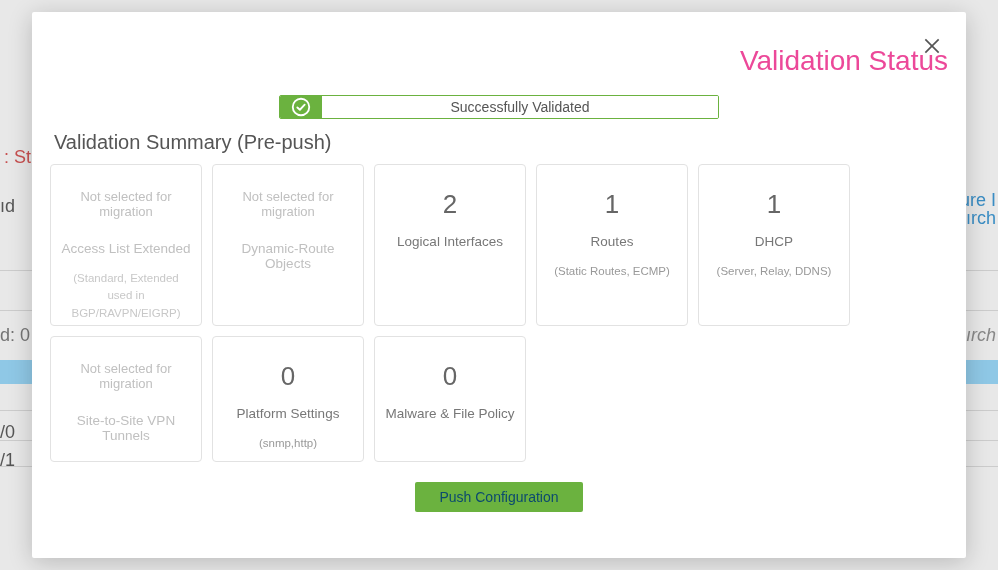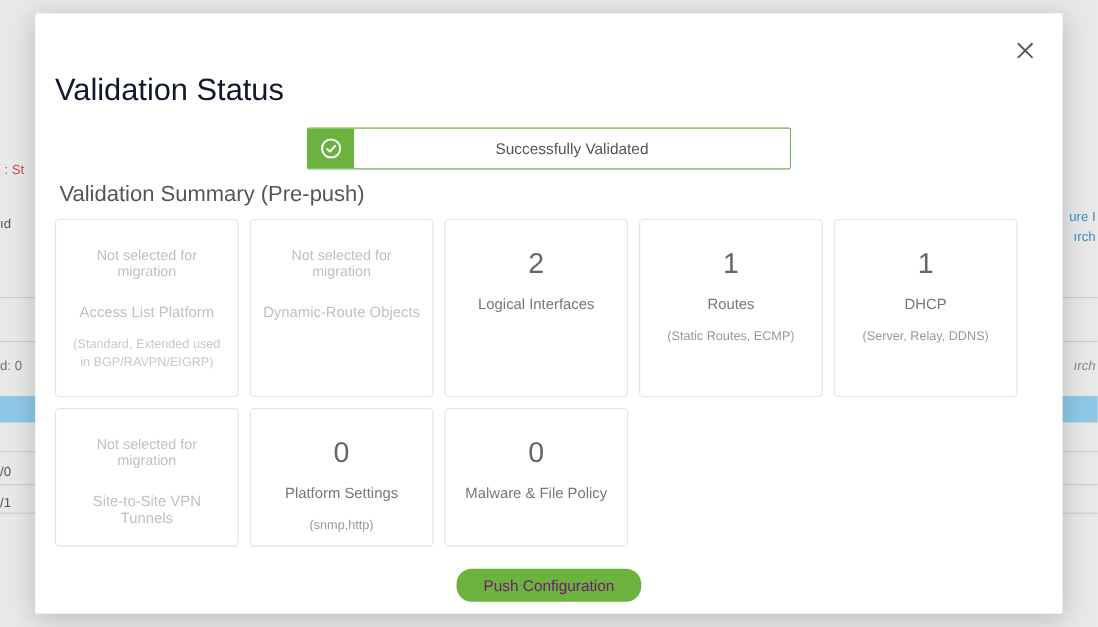--- a/index.html
+++ b/index.html
@@ -12,21 +12,21 @@
       background: #e8e8e8;
       width: 998px;
       height: 570px;
       position: relative;
       overflow: hidden;
     }
     
     .bg-fragment {
       position: absolute;
       color: #888;
-      font-size: 12px;
+      font-size: 18px;
       z-index: 0;
     }
     .bg-st { top: 147px; left: 4px; color: #c75050; }
     .bg-id { top: 196px; left: 0; color: #555; }
     .bg-d0 { top: 325px; left: 0; color: #737373; }
     .bg-0 { top: 422px; left: 0; color: #555; }
     .bg-1 { top: 450px; left: 0; color: #555; }
     .bg-ure { top: 190px; right: 2px; color: #3a8dc4; }
     .bg-clu { top: 208px; right: 2px; color: #3a8dc4; }
     .bg-irch { top: 325px; right: 2px; color: #888; font-style: italic; }
@@ -67,33 +67,33 @@
       width: 24px;
       height: 24px;
       cursor: pointer;
       display: flex;
       align-items: center;
       justify-content: center;
     }
     .close-btn svg { width: 20px; height: 20px; stroke: #555; stroke-width: 2; }
 
     .modal-title {
-      text-align: left;
+      text-align: right;
       font-size: 28px;
       font-weight: 400;
-      color: #0f172a;
-      margin-top: 36px;
+      color: #ec4899;
+      margin-top: 15px;
       margin-bottom: 18px;
     }
 
     .status-bar {
       display: flex;
       align-items: stretch;
       width: 440px;
-      height: 38px;
+      height: 24px;
       margin: 0 auto 12px auto;
       border: 1px solid #6bb23f;
       border-radius: 2px;
       overflow: hidden;
     }
     .status-icon-box {
       width: 42px;
       background: #6bb23f;
       display: flex;
       align-items: center;
@@ -119,21 +119,21 @@
     }
 
     .cards {
       display: flex;
       flex-wrap: wrap;
       gap: 10px;
     }
     .card {
       border: 1px solid #e2e2e2;
       border-radius: 4px;
-      width: 167px;
+      width: 152px;
       height: 162px;
       padding: 14px 10px;
       text-align: center;
       display: flex;
       flex-direction: column;
       align-items: center;
       justify-content: flex-start;
     }
     .card.short {
       height: 126px;
@@ -165,23 +165,23 @@
       line-height: 1.5;
     }
     .card .sub.faded {
       color: #c8c8c8;
     }
 
     .push-btn {
       display: block;
       margin: 20px auto 17px auto;
       background: #6bb23f;
-      color: #701a75;
+      color: #0c4a6e;
       border: none;
-      border-radius: 14px;
+      border-radius: 2px;
       padding: 7px 24px;
       font-size: 14px;
       cursor: pointer;
     }
   </style>
 </head>
 <body>
 
 <div class="bg-bar bg-bar1"></div>
 <div class="bg-line" style="top:270px"></div>
@@ -218,21 +218,21 @@
     </div>
     <div class="status-text">Successfully Validated</div>
   </div>
 
   <div class="summary-label">Validation Summary (Pre-push)</div>
 
   <div class="cards">
 
     <div class="card">
       <div class="not-sel">Not selected for migration</div>
-      <div class="title faded">Access List Platform</div>
+      <div class="title faded">Access List Extended</div>
       <div class="sub faded">(Standard, Extended used in BGP/RAVPN/EIGRP)</div>
     </div>
 
     <div class="card">
       <div class="not-sel">Not selected for migration</div>
       <div class="title faded">Dynamic-Route Objects</div>
     </div>
 
     <div class="card">
       <div class="count">2</div>

